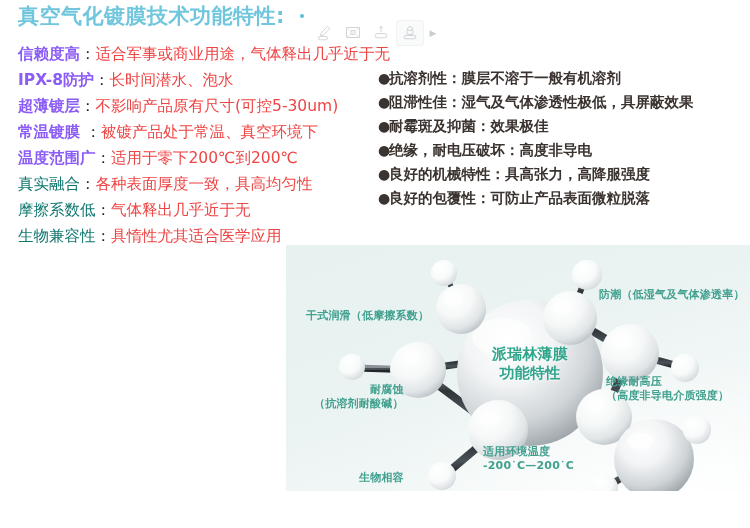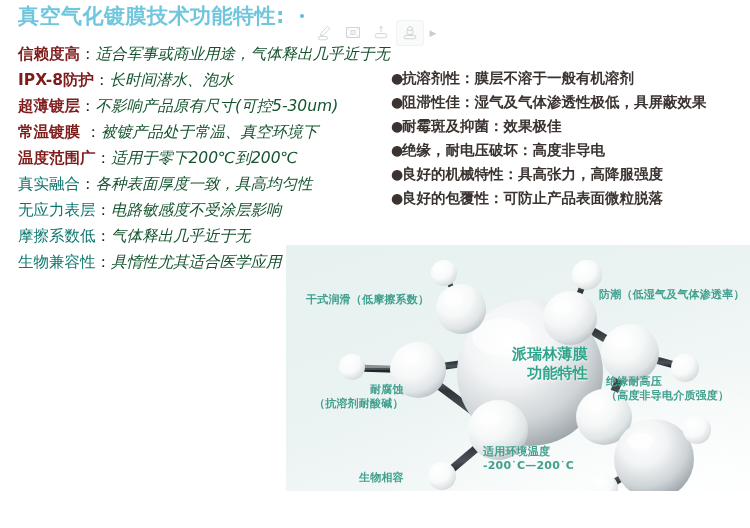--- a/index.html
+++ b/index.html
@@ -39,40 +39,39 @@
     width: 370px;
   }
   .feat-row {
     height: 26px;
     line-height: 26px;
     white-space: nowrap;
     font-size: 15.5px;
     color: #231f20;
   }
   .feat-label { font-weight: bold; }
-  .feat-label.red { color: #7f1d1d; }
+  .feat-label.red { color: #8b5cf6; }
   .feat-label.dark { color: #0f766e; font-weight: normal; }
   .feat-sep { color: #231f20; }
-  .feat-text { color: #14532d; font-style: italic; }
+  .feat-text { color: #ef4444; }
 
   
   #right-column {
     position: absolute;
     left: 378px;
     top: 66px;
     width: 372px;
   }
   .bullet-row {
     height: 24px;
     line-height: 24px;
     white-space: nowrap;
     font-size: 14.5px;
     color: #3a3330;
     font-weight: bold;
-    margin-left: 13px;
   }
   .bullet-dot {
     display: inline-block;
     width: 11px;
     font-size: 14px;
     color: #3a3330;
   }
 
   
   #hover-toolbar {
@@ -131,21 +130,21 @@
     color: #41a08e;
     font-size: 11px;
     font-weight: bold;
     white-space: nowrap;
     line-height: 14px;
     letter-spacing: .2px;
   }
   .dlabel.center {
     color: #2fa58c;
     font-size: 15px;
-    text-align: right;
+    text-align: center;
     line-height: 19px;
     text-shadow: 0 1px 2px rgba(255,255,255,.85);
   }
 </style>
 </head>
 <body>
 
 <div id="page">
 
   <div id="page-title">真空气化镀膜技术功能特性:</div>
@@ -161,23 +160,20 @@
       <span class="feat-label red">超薄镀层</span><span class="feat-sep">：</span><span class="feat-text">不影响产品原有尺寸(可控5-30um)</span>
     </div>
     <div class="feat-row">
       <span class="feat-label red">常温镀膜 </span><span class="feat-sep">：</span><span class="feat-text">被镀产品处于常温、真空环境下</span>
     </div>
     <div class="feat-row">
       <span class="feat-label red">温度范围广</span><span class="feat-sep">：</span><span class="feat-text">适用于零下200℃到200℃</span>
     </div>
     <div class="feat-row">
       <span class="feat-label dark">真实融合</span><span class="feat-sep">：</span><span class="feat-text">各种表面厚度一致，具高均匀性</span>
-    </div>
-    <div class="feat-row">
-      <span class="feat-label dark">无应力表层</span><span class="feat-sep">：</span><span class="feat-text">电路敏感度不受涂层影响</span>
     </div>
     <div class="feat-row">
       <span class="feat-label dark">摩擦系数低</span><span class="feat-sep">：</span><span class="feat-text">气体释出几乎近于无</span>
     </div>
     <div class="feat-row">
       <span class="feat-label dark">生物兼容性</span><span class="feat-sep">：</span><span class="feat-text">具惰性尤其适合医学应用</span>
     </div>
   </div>
 
   <div id="right-column">
@@ -308,21 +304,21 @@
         <ellipse cx="204" cy="174" rx="10" ry="6"></ellipse>
         <ellipse cx="124" cy="114" rx="9" ry="6"></ellipse>
       </g>
     </svg>
 
     <div class="dlabel center" style="left:186px; top:100px; width:116px;">
       <div>派瑞林薄膜</div>
       <div>功能特性</div>
     </div>
 
-    <div class="dlabel" style="left:20px; top:48px;">
+    <div class="dlabel" style="left:20px; top:64px;">
       <div>干式润滑（低摩擦系数）</div>
     </div>
     <div class="dlabel" style="left:295px; top:43px;margin-left:18px;">
       <div>防潮（低湿气及气体渗透率）</div>
     </div>
     <div class="dlabel" style="left:28px; top:138px;text-align:right;">
       <div>耐腐蚀</div>
       <div>（抗溶剂耐酸碱）</div>
     </div>
     <div class="dlabel" style="left:320px; top:130px;">

